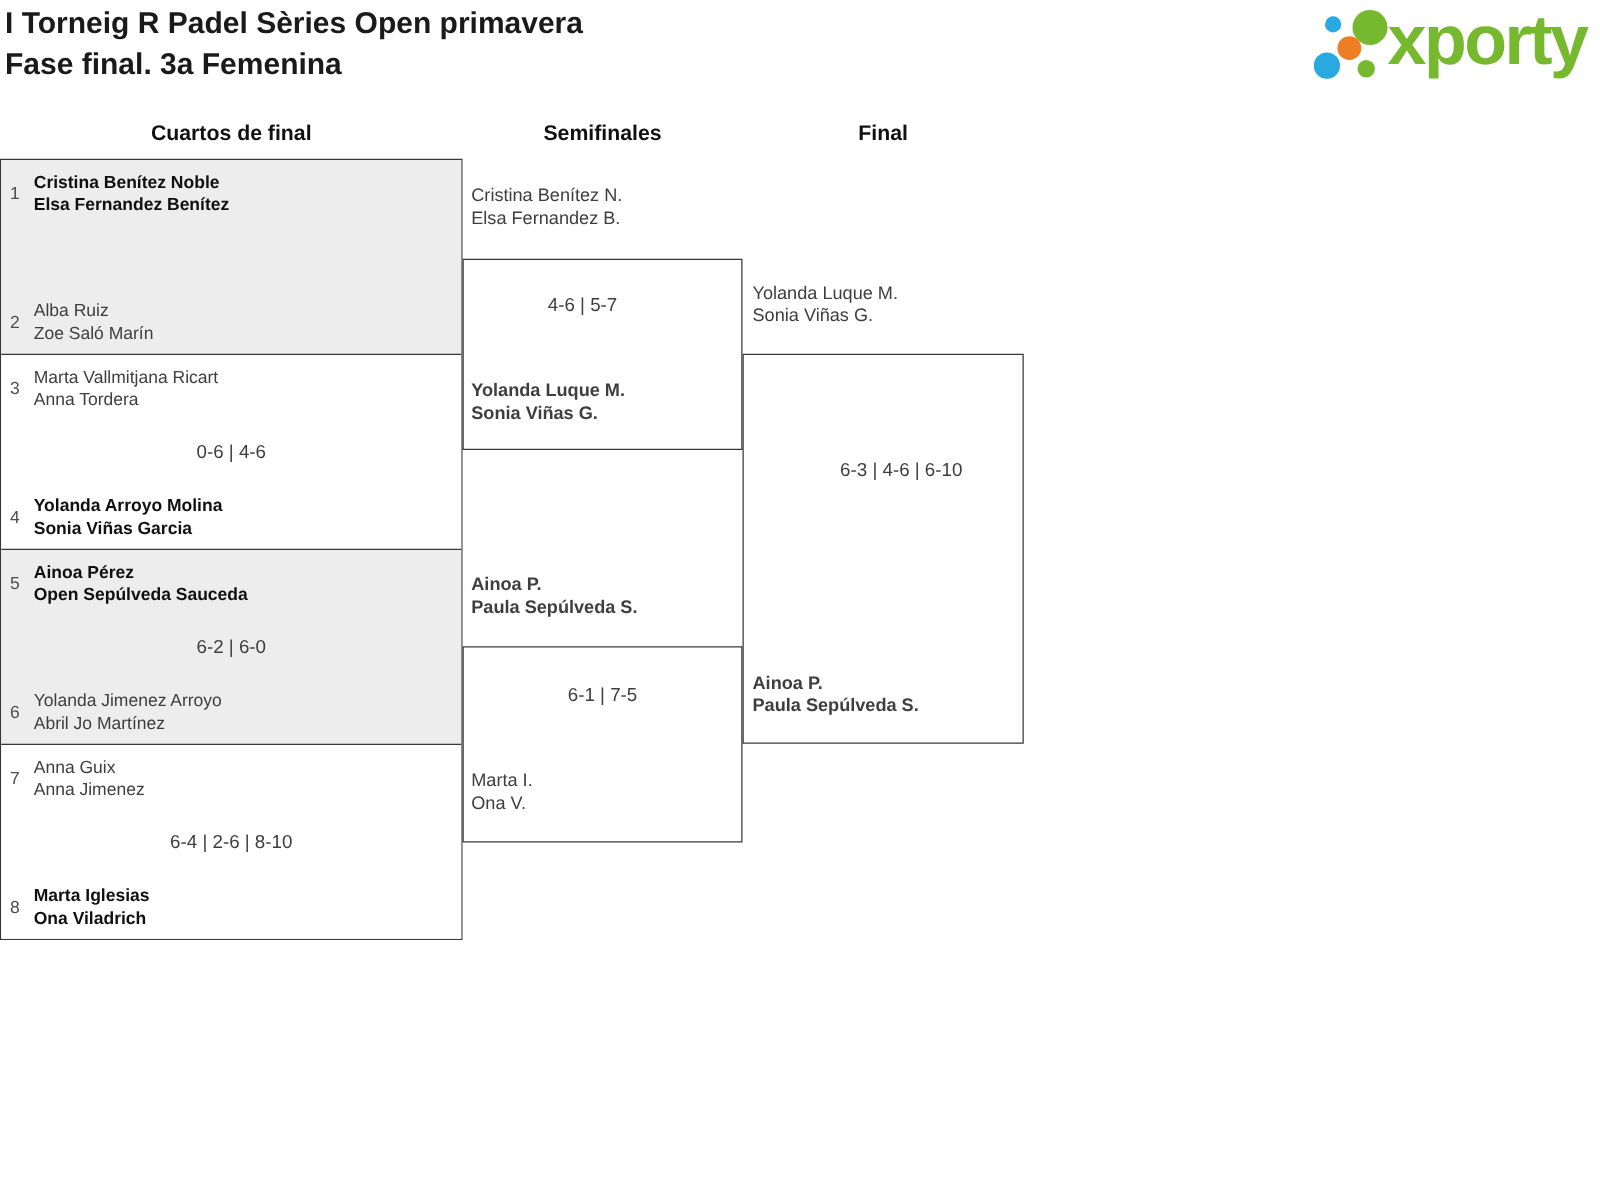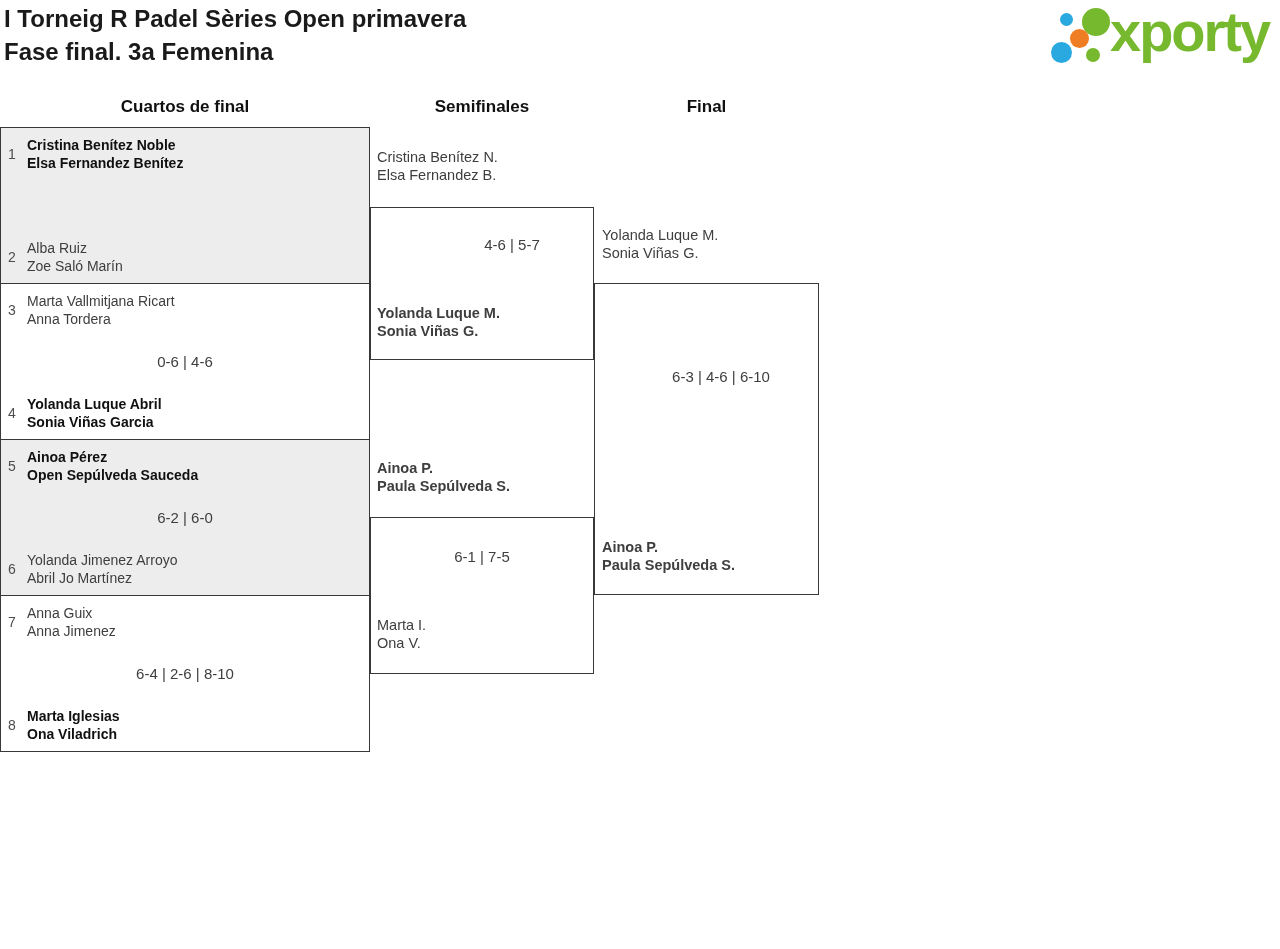--- a/index.html
+++ b/index.html
@@ -48,21 +48,21 @@
   .box { position:absolute; border:1px solid #383838; box-sizing:border-box; background:transparent; }
   #box-sf1   { left:370px; top:207px; width:224px; height:153px; }
   #box-sf2   { left:370px; top:517px; width:224px; height:157px; }
   #box-final { left:594px; top:283px; width:225px; height:312px; }
 
   
   .adv-team { position:absolute; font-size:14.5px; line-height:18px; color:#3e3e3e; }
   .adv-team .pline { display:block; }
   .adv-score { position:absolute; text-align:center; font-size:15px; color:#3e3e3e; }
   #sf1-t1 { left:377px; top:148px; }
-  #sf1-sc { left:370px; top:236px; width:192px;margin-left:46px; }
+  #sf1-sc { left:370px; top:236px; width:192px; }
   #sf1-t2 { left:377px; top:304px; }
   #sf2-t1 { left:377px; top:459px; }
   #sf2-sc { left:370px; top:548px; width:224px; }
   #sf2-t2 { left:377px; top:616px; }
   #f-t1   { left:602px; top:226px; }
   #f-sc   { left:594px; top:368px; width:254px; }
   #f-t2   { left:602px; top:538px; }
 
   
   .dot { position:absolute; border-radius:50%; }
@@ -123,21 +123,21 @@
         <span class="seed">3</span>
         <span class="names">
           <span class="pline">Marta Vallmitjana Ricart</span>
           <span class="pline">Anna Tordera</span>
         </span>
       </div>
       <div class="score">0-6 | 4-6</div>
       <div class="team-line">
         <span class="seed">4</span>
         <span class="names winner">
-          <span class="pline">Yolanda Luque Abril</span>
+          <span class="pline">Yolanda Arroyo Molina</span>
           <span class="pline">Sonia Viñas Garcia</span>
         </span>
       </div>
     </div>
 
     <div class="qf-match shaded">
       <div class="team-line">
         <span class="seed">5</span>
         <span class="names winner">
           <span class="pline">Ainoa Pérez</span>

